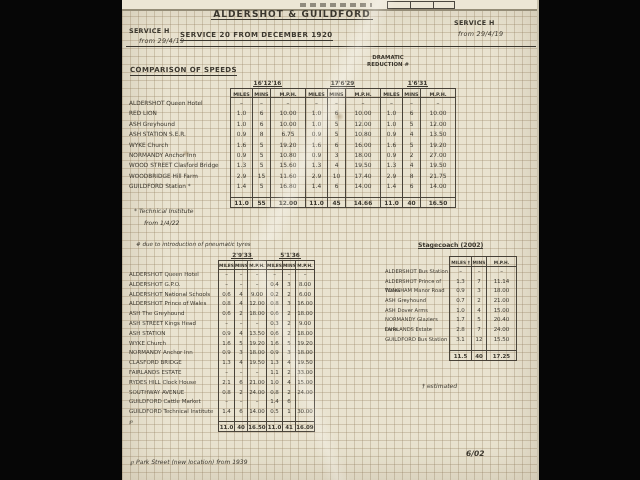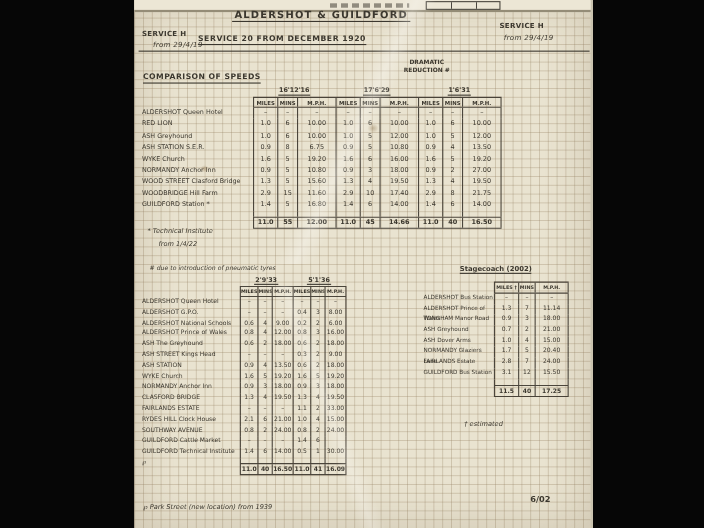--- a/index.html
+++ b/index.html
@@ -48,21 +48,21 @@
   #headrule{left:4px;top:46px;width:410px;height:0;border-top:1.5px solid var(--ink)}
   #sectionTitle{left:8px;top:66px;font-size:7px;font-weight:bold;letter-spacing:.4px;border-bottom:1.2px solid var(--ink);padding-bottom:1px}
   .dram{font-size:5.4px;font-weight:bold;text-align:center;width:50px}
   #dram1{left:241px;top:54px}#dram2{left:241px;top:61px}
   .note{font-size:6px;font-style:italic}
   #noteTech1{left:12px;top:207px}#noteTech2{left:22px;top:219px}
   #notePneu{left:14px;top:241px;font-size:5.6px}
   #t3title{left:296px;top:241px;font-size:6.2px;font-weight:bold}
   #t3title b{border-bottom:1px solid var(--ink)}
   #noteEst{left:300px;top:382px;font-size:6px;font-style:italic}
-  #dateMark{left:360px;top:449px;font-size:7.5px;font-weight:bold;}
+  #dateMark{left:344px;top:449px;font-size:7.5px;font-weight:bold;font-style:italic}
   #notePark{left:8px;top:458px;font-size:6px;font-style:italic}
 
   
   .htable{position:absolute}
   .trow{display:flex;align-items:stretch}
   .rlabel{flex:none;font-size:5.8px;overflow:visible;padding-left:2px}
   .cells{display:flex;border-left:1px solid var(--line)}
   .cell{flex:none;border-right:1px solid var(--line);text-align:center;overflow:hidden}
   .cell:nth-child(3n):not(:last-child){border-right-width:1.6px}
   .headrow .cells{border-top:1.3px solid var(--line);border-bottom:1px solid var(--line)}

